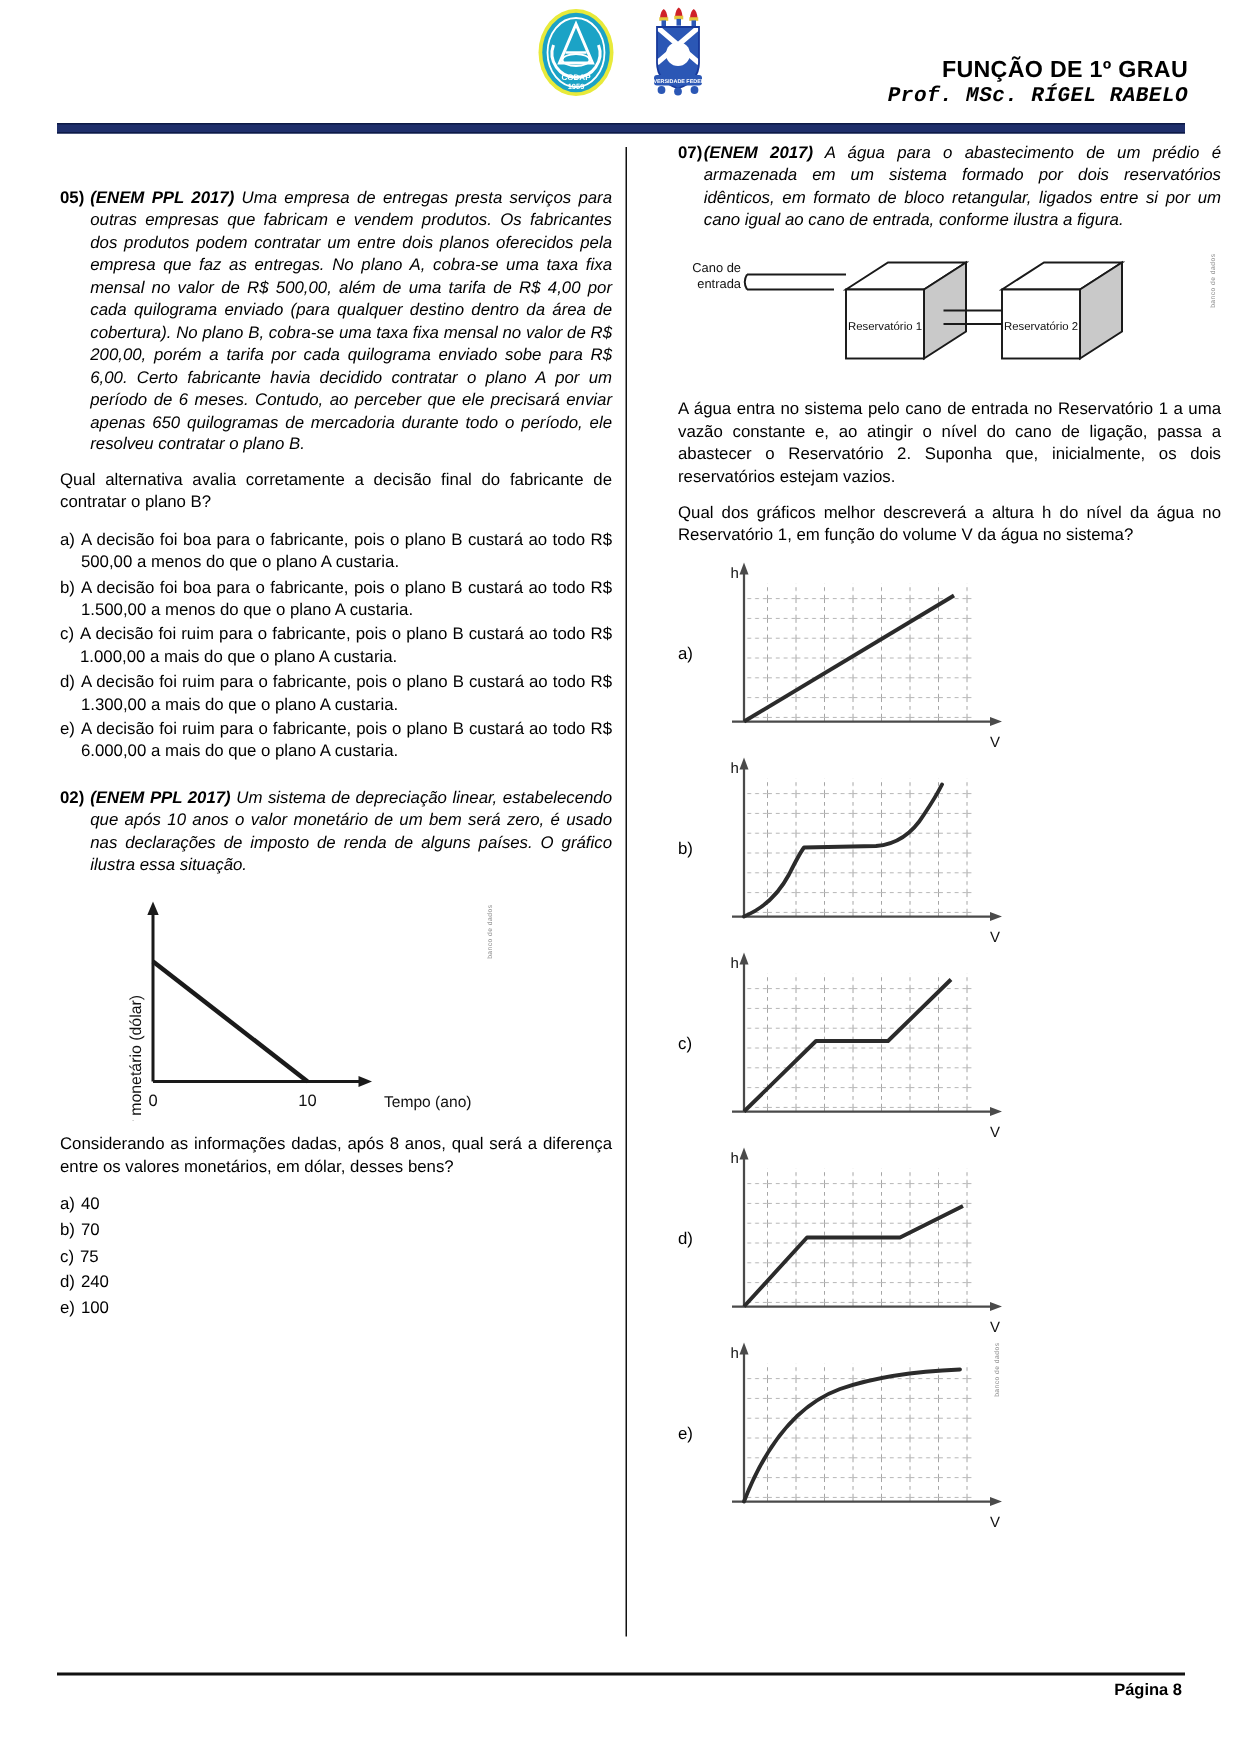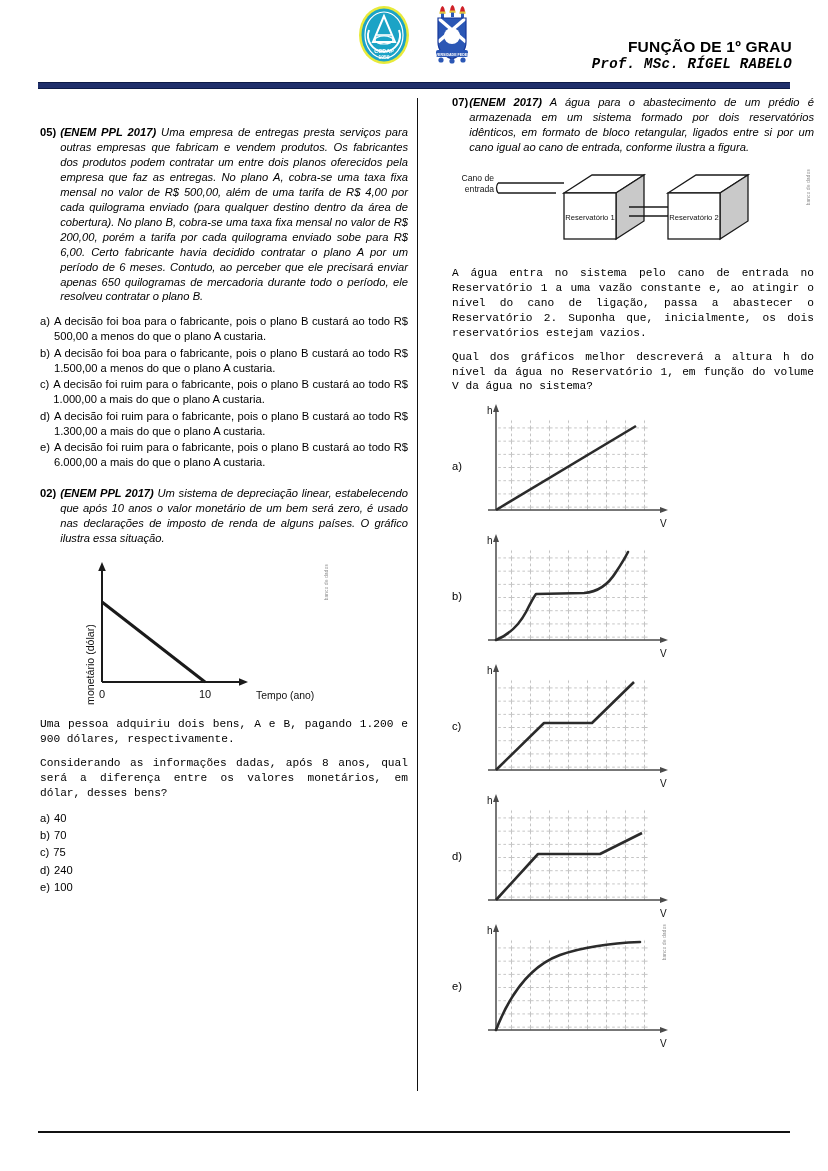--- a/index.html
+++ b/index.html
@@ -111,21 +111,20 @@
   .q-body {
     text-align: justify;
     flex: 1 1 auto;
     hyphens: manual;
     font-style: italic;
   }
   .q-src { font-weight: bold; }
   .para {
     text-align: justify;
     margin: 9px 0 0 0;
-    font-family: Liberation Mono, monospace;
   }
   .para.indentnone { margin-left: 0; }
 
   
   .alts { margin-top: 10px; }
   .alt {
     display: flex;
     align-items: flex-start;
     margin-bottom: 1.5px;
   }
@@ -258,20 +257,21 @@
   <div class="col-divider"></div>
 
   <div class="col col-left">
 
     <div class="q">
       <div class="q-head">
         <span class="q-num">05)</span>
         <span class="q-body"><span class="q-src">(ENEM PPL 2017)</span> <span>Uma empresa de entregas presta serviços para outras empresas que fabricam e vendem produtos. Os fabricantes dos produtos podem contratar um entre dois planos oferecidos pela empresa que faz as entregas. No plano A, cobra-se uma taxa fixa mensal no valor de R$ 500,00, além de uma tarifa de R$ 4,00 por cada quilograma enviado (para qualquer destino dentro da área de cobertura). No plano B, cobra-se uma taxa fixa mensal no valor de R$ 200,00, porém a tarifa por cada quilograma enviado sobe para R$ 6,00. Certo fabricante havia decidido contratar o plano A por um período de 6 meses. Contudo, ao perceber que ele precisará enviar apenas 650 quilogramas de mercadoria durante todo o período, ele resolveu contratar o plano B.</span></span>
       </div>
 
+      <div class="para">Qual alternativa avalia corretamente a decisão final do fabricante de contratar o plano B?</div>
 
       <div class="alts">
         <div class="alt">
           <span class="alt-key">a)</span>
           <span class="alt-text">A decisão foi boa para o fabricante, pois o plano B custará ao todo R$ 500,00 a menos do que o plano A custaria.</span>
         </div>
         <div class="alt">
           <span class="alt-key">b)</span>
           <span class="alt-text">A decisão foi boa para o fabricante, pois o plano B custará ao todo R$ 1.500,00 a menos do que o plano A custaria.</span>
         </div>
@@ -309,21 +309,20 @@
 
           <text x="62" y="140" font-family="Liberation Sans, sans-serif" font-size="11" fill="#111" text-anchor="middle">0</text>
           <text x="165" y="140" font-family="Liberation Sans, sans-serif" font-size="11" fill="#111" text-anchor="middle">10</text>
 
           <text x="216" y="141" font-family="Liberation Sans, sans-serif" font-size="10.4" fill="#111">Tempo (ano)</text>
           <text x="-120" y="54" transform="rotate(-90)" font-family="Liberation Sans, sans-serif" font-size="10.6" fill="#111" text-anchor="middle">Valor monetário (dólar)</text>
         </svg>
         <div class="wm" style="right:10px; top:6px;">banco de dados</div>
       </div>
 
-      <div class="para">Uma pessoa adquiriu dois bens, A e B, pagando 1.200 e 900 dólares, respectivamente.</div>
       <div class="para">Considerando as informações dadas, após 8 anos, qual será a diferença entre os valores monetários, em dólar, desses bens?</div>
 
       <div class="alts alts-simple">
         <div class="alt">
           <span class="alt-key">a)</span>
           <span class="alt-text">40</span>
         </div>
         <div class="alt">
           <span class="alt-key">b)</span>
           <span class="alt-text">70</span>
@@ -492,13 +491,14 @@
         </div>
 
       </div>
     </div>
 
   </div>
 </div>
 
 <div class="footer">
   <div class="footer-rule"></div>
+  <div class="footer-page">Página 8</div>
 </div>
 
 </body></html>

